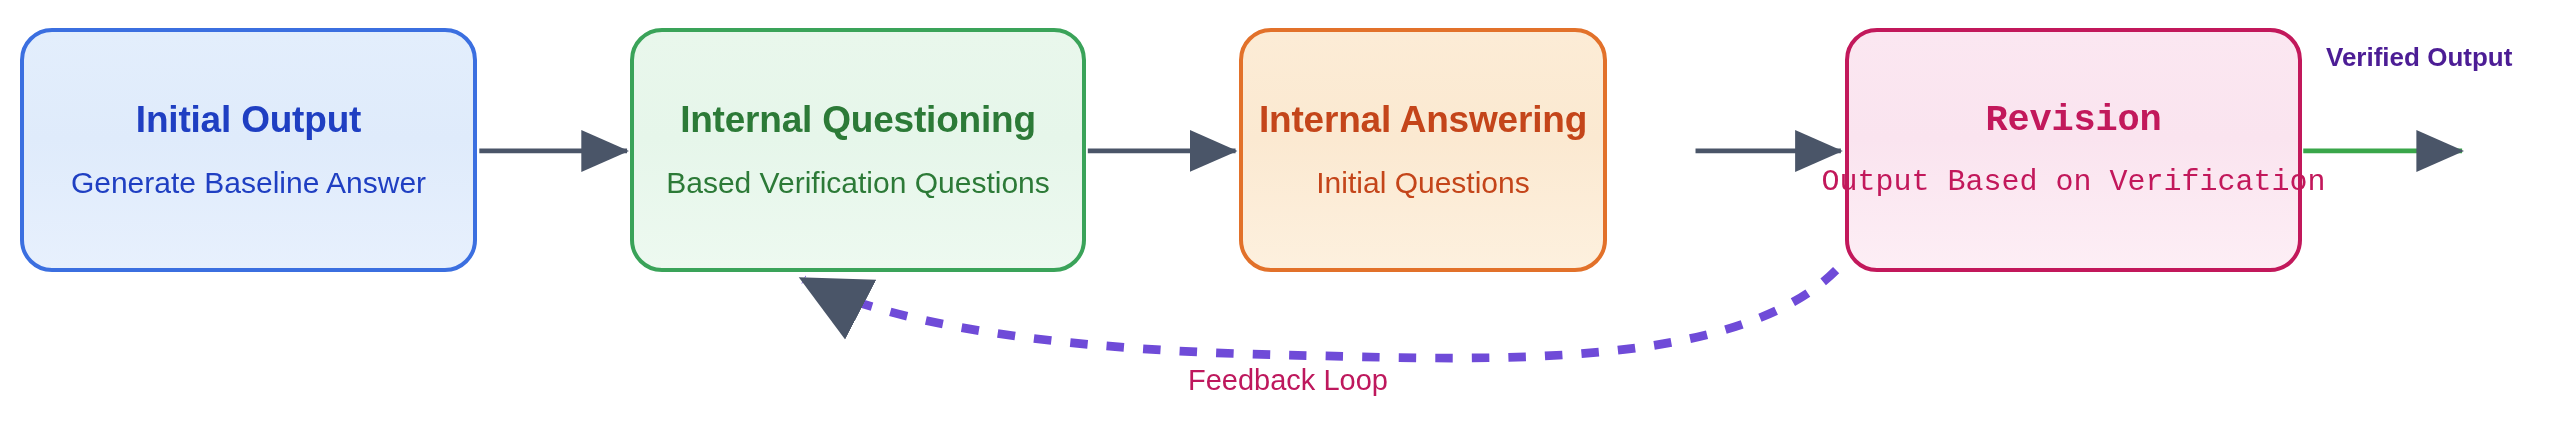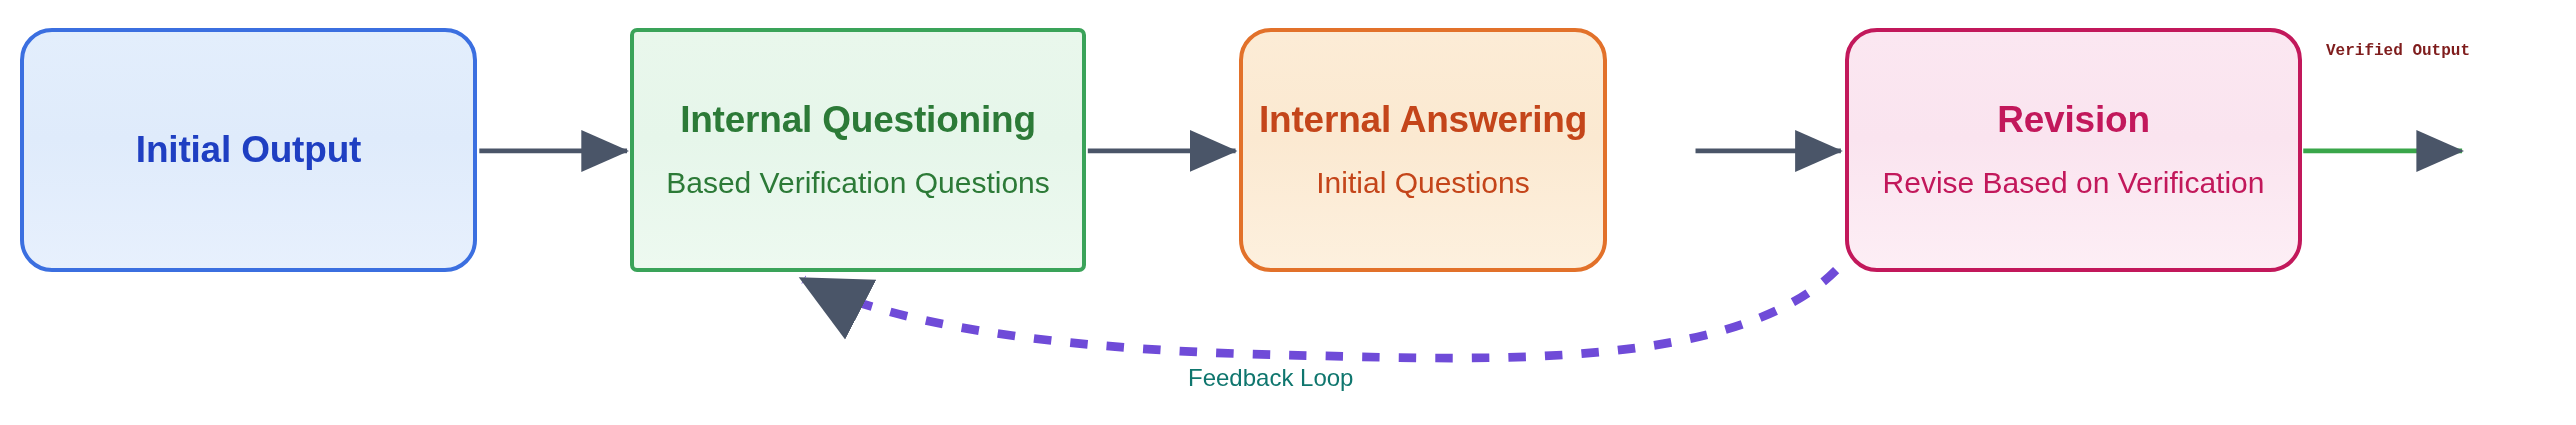--- a/index.html
+++ b/index.html
@@ -53,70 +53,69 @@
     background:linear-gradient(180deg,#e3eefc 0%,#dfebfb 45%,#e7f0fd 100%);
   }
   #node-initial-output .node-title,
   #node-initial-output .node-sub{color:#1f3fc2;}
 
   
   #node-internal-questioning{
     left:630px; width:456px;
     border-color:#3aa359;
     background:linear-gradient(180deg,#e9f7ec 0%,#e6f6ea 45%,#edf9f0 100%);
-    border-radius:7px;
   }
   #node-internal-questioning .node-title,
   #node-internal-questioning .node-sub{color:#2c7a37;}
 
   
   #node-internal-answering{
     left:1239px; width:368px;
     border-color:#e2712a;
     background:linear-gradient(180deg,#fcecd6 0%,#fbe9d1 45%,#fdf0de 100%);
   }
   #node-internal-answering .node-title,
   #node-internal-answering .node-sub{color:#c4451a;}
 
   
   #node-revision{
     left:1845px; width:457px;
     border-color:#c2185b;
     background:linear-gradient(180deg,#fbe7f1 0%,#fae4ef 45%,#fdeef5 100%);
+    font-family:Liberation Mono, monospace;
   }
   #node-revision .node-title,
   #node-revision .node-sub{color:#c2185b;}
 
   
   #connectors{
     position:absolute;
     left:0; top:0;
     width:2576px; height:425px;
     pointer-events:none;
   }
 
   
   .edge-label{
     position:absolute;
     white-space:nowrap;
   }
   #label-verified-output{
     left:2326px;
     top:42px;
-    font-size:16px;
+    font-size:26px;
     font-weight:bold;
-    color:#7f1d1d;
-    font-family:Liberation Mono, monospace;
+    color:#4c1d95;
   }
   #label-feedback-loop{
     left:1188px;
     top:364px;
-    font-size:24px;
+    font-size:29px;
     font-weight:normal;
-    color:#0f766e;
+    color:#be185d;
   }
 </style>
 </head>
 <body>
 
 <div id="canvas">
 
   <svg id="connectors" viewBox="0 0 3240 535" width="2576" height="425">
     <defs>
       <marker id="arrow-dark" markerWidth="11" markerHeight="11" refX="9.6" refY="5" orient="auto" markerUnits="strokeWidth">
@@ -133,35 +132,36 @@
 
     <line x1="2133" y1="190" x2="2316" y2="190" stroke="#4a5568" stroke-width="6" marker-end="url(#arrow-dark)"></line>
 
     <line x1="2898" y1="190" x2="3098" y2="190" stroke="#3aa64a" stroke-width="6" marker-end="url(#arrow-dark)"></line>
 
     <path d="M 2310 340 C 2180 470, 1850 452, 1620 447 C 1390 442, 1140 420, 1010 352" fill="none" stroke="#6f4bd8" stroke-width="11" stroke-linecap="butt" stroke-dasharray="22 24" marker-end="url(#arrow-dark-fb)"></path>
   </svg>
 
   <div class="node" id="node-initial-output">
     <div class="node-title">Initial Output</div>
+    <div class="node-sub">Generate Baseline Answer</div>
   </div>
 
   <div class="node" id="node-internal-questioning">
     <div class="node-title">Internal Questioning</div>
     <div class="node-sub">Based Verification Questions</div>
   </div>
 
   <div class="node" id="node-internal-answering">
     <div class="node-title">Internal Answering</div>
     <div class="node-sub">Initial Questions</div>
   </div>
 
   <div class="node" id="node-revision">
     <div class="node-title">Revision</div>
-    <div class="node-sub">Revise Based on Verification</div>
+    <div class="node-sub">Output Based on Verification</div>
   </div>
 
   <div class="edge-label" id="label-verified-output">Verified Output</div>
 
   <div class="edge-label" id="label-feedback-loop">Feedback Loop</div>
 
 </div>
 
 
 </body></html>

